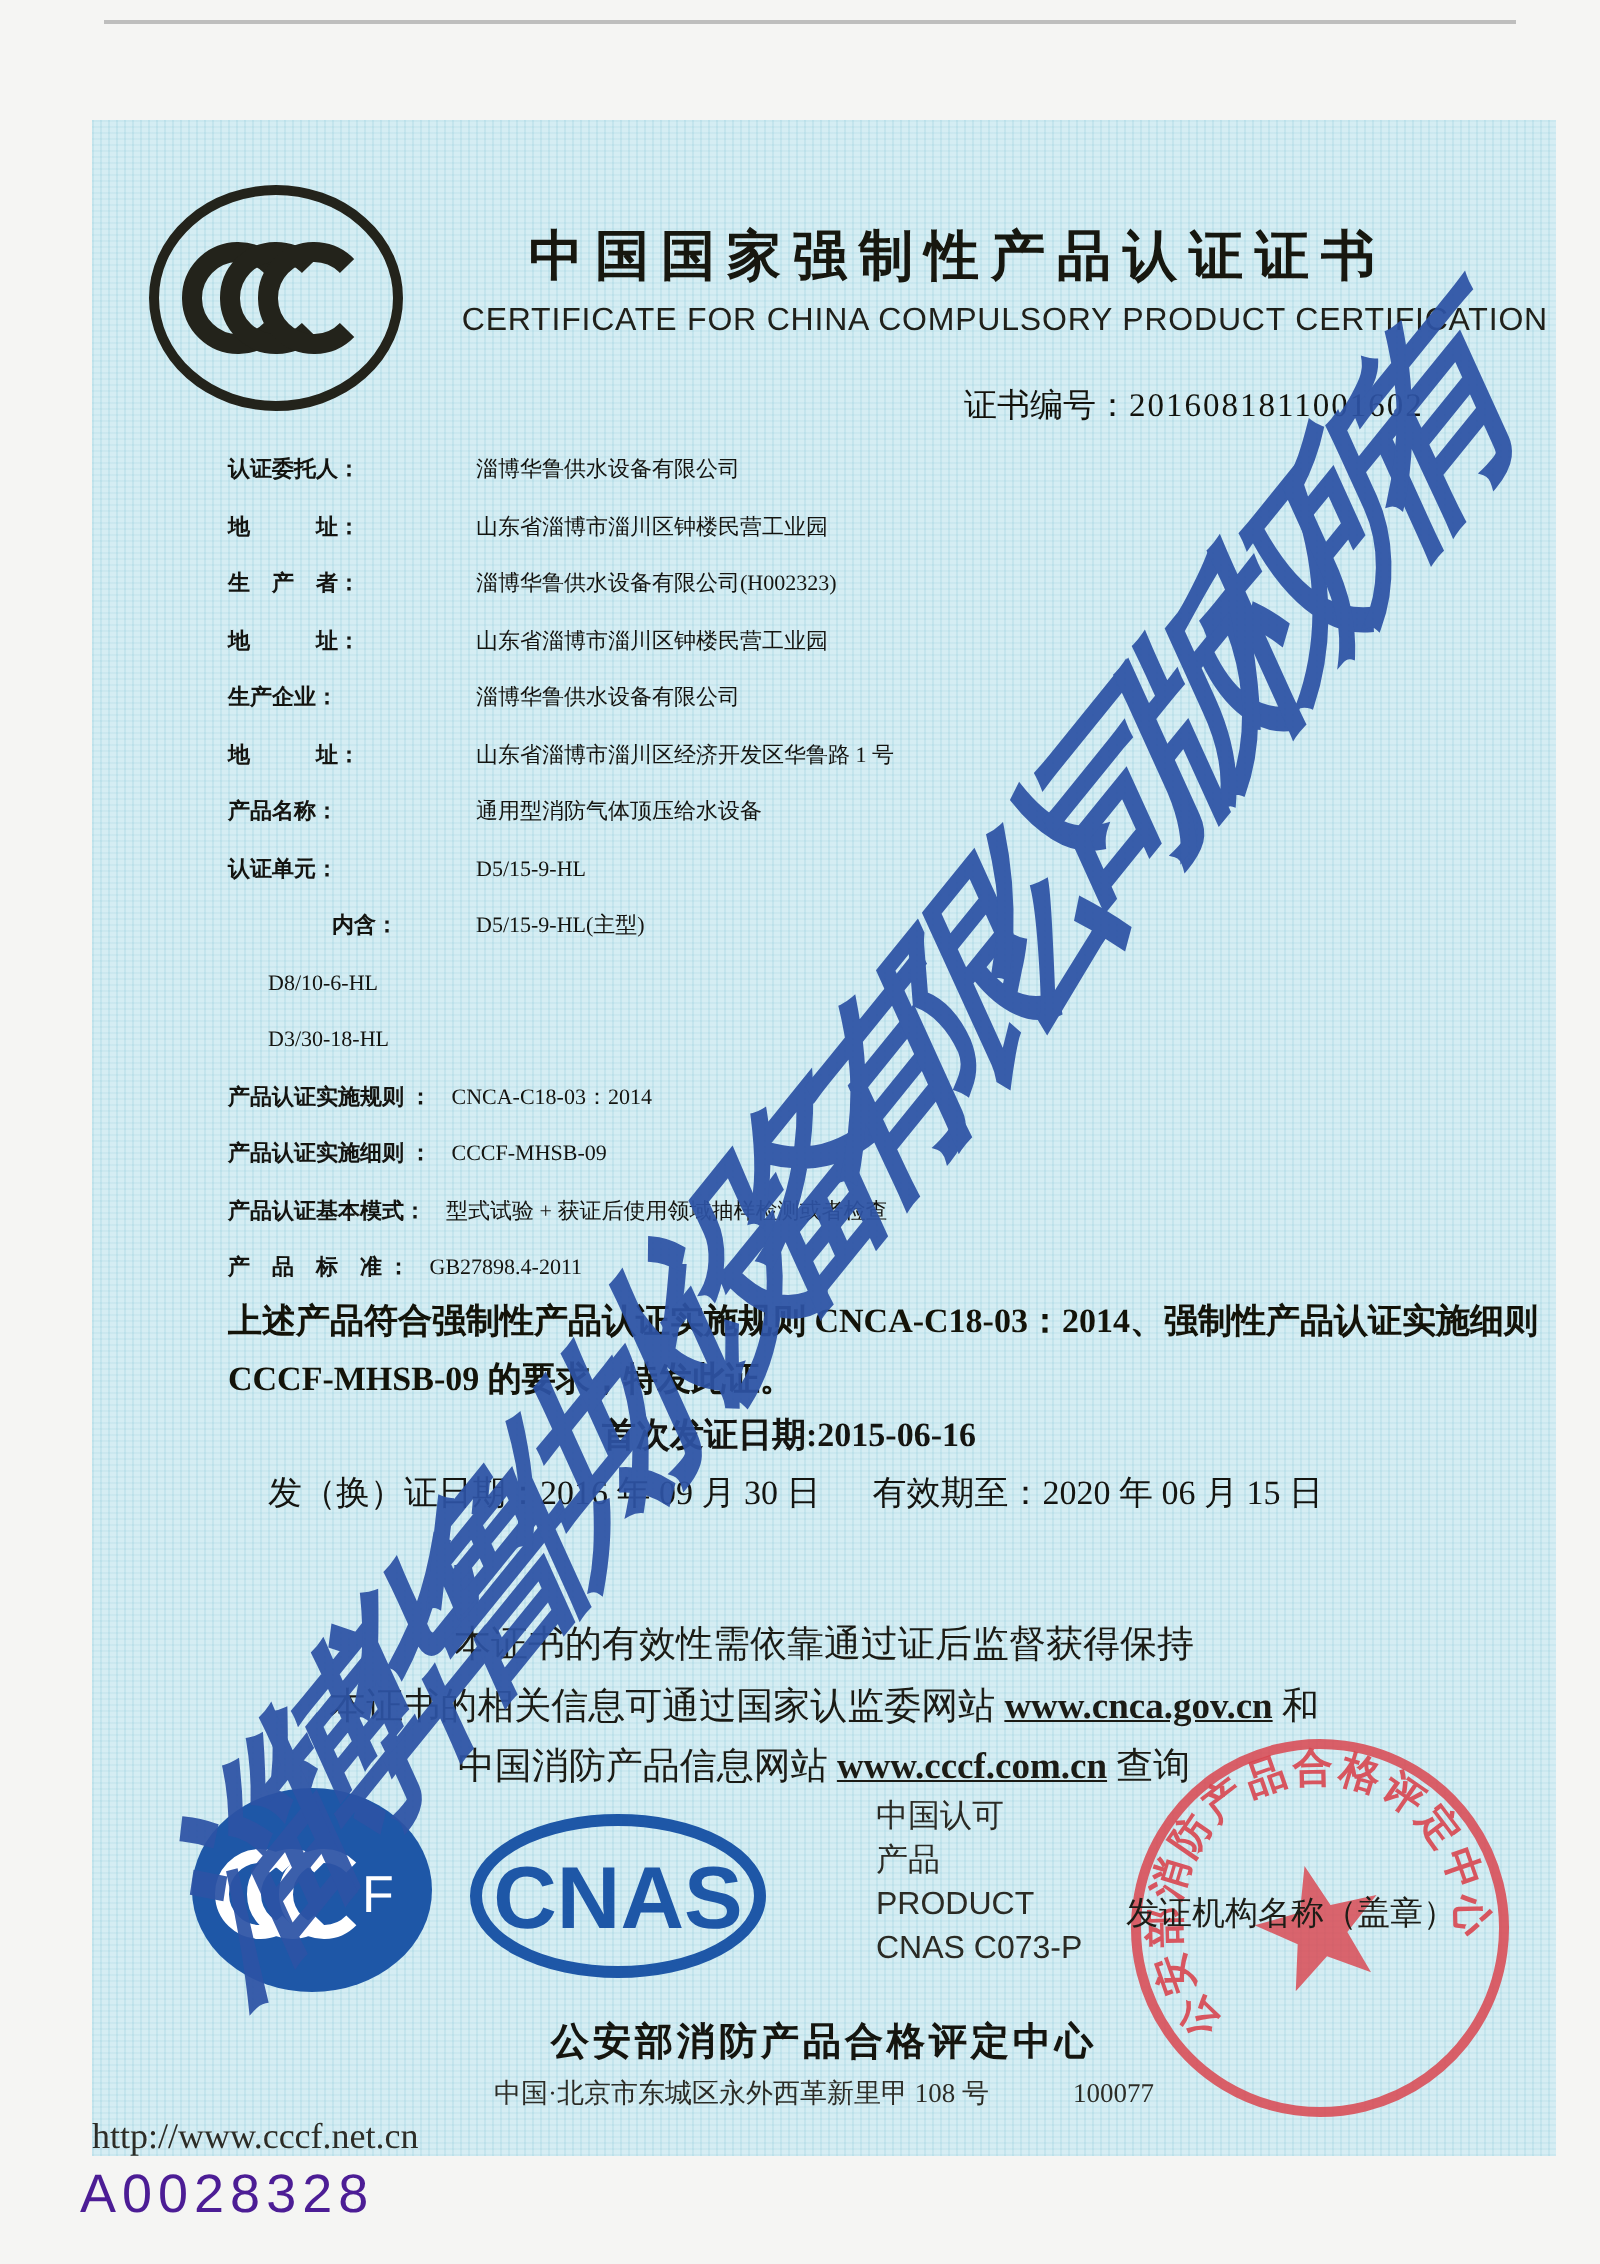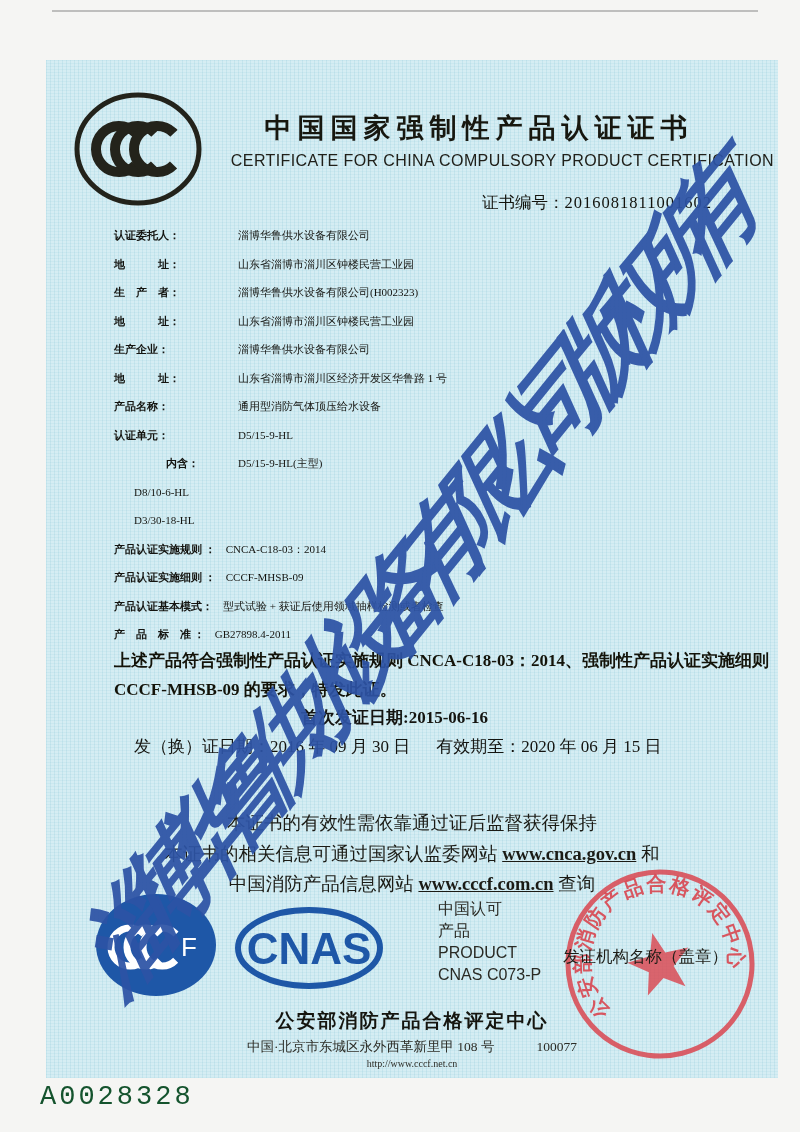--- a/index.html
+++ b/index.html
@@ -51,32 +51,32 @@
   .accr-text{position:absolute;left:356px;top:838px;font-family:"Liberation Sans","DejaVu Sans",sans-serif;
     font-size:16px;line-height:22px;color:#2a2a24;padding-left:36px;}
   .stamp{position:absolute;left:512px;top:802px;width:204px;height:204px;transform:rotate(-14deg);}
   .stamp-label{position:absolute;left:517px;top:886px;font-size:16.5px;color:#1d1d17;z-index:4;white-space:nowrap;}
   
   .footer-org{position:absolute;left:0;top:948px;width:100%;text-align:center;
     font-size:19px;font-weight:bold;letter-spacing:2px;color:#15150f;}
   .footer-addr{position:absolute;left:0;top:978px;width:100%;text-align:center;
     font-size:13.5px;color:#2c2c26;}
   .footer-addr .post{margin-left:42px;}
-  .footer-url{position:absolute;left:0;top:998px;width:100%;text-align:center;
-    font-size:10px;color:#2c2c26;}
+  .footer-url{position:absolute;left:0;top:998px;width:100%;
+    font-size:18px;color:#2c2c26;}
   
   .watermark{
     position:absolute;left:366px;top:528px;z-index:3;pointer-events:none;
     transform:translate(-50%,-50%) rotate(-51deg) skewX(-14deg);
     font-family:"Liberation Sans","DejaVu Sans",sans-serif;
     font-size:96px;font-weight:bold;font-style:italic;
     letter-spacing:-34px;white-space:nowrap;color:#2d53a5;opacity:.93;
   }
-  .serial{position:absolute;left:40px;top:1082px;font-family:Liberation Mono, monospace;
-    font-size:27px;color:#14532d;letter-spacing:3px;}
+  .serial{position:absolute;left:40px;top:1082px;font-family:Liberation Sans, sans-serif;
+    font-size:27px;color:#4c1d95;letter-spacing:3px;}
 </style>
 </head>
 <body>
 
 <div>
   <div class="scan-line"></div>
 
   <div class="cert">
 
     <div class="ccc-mark">

